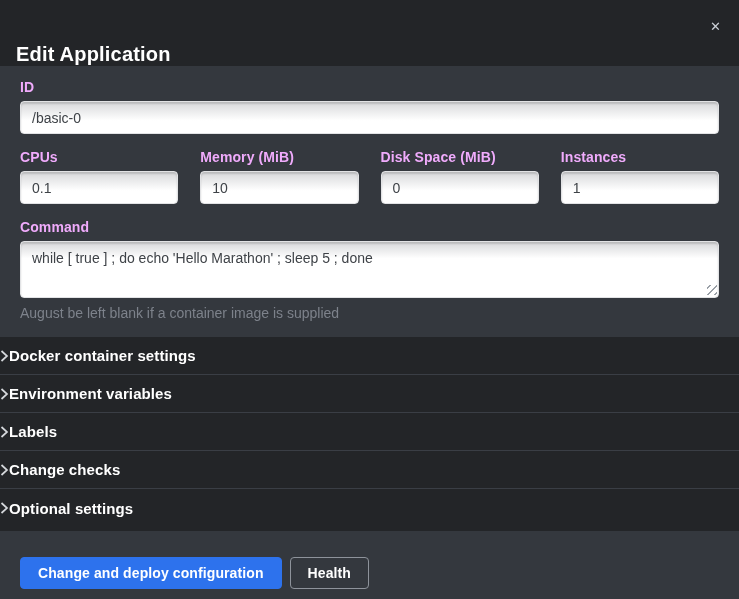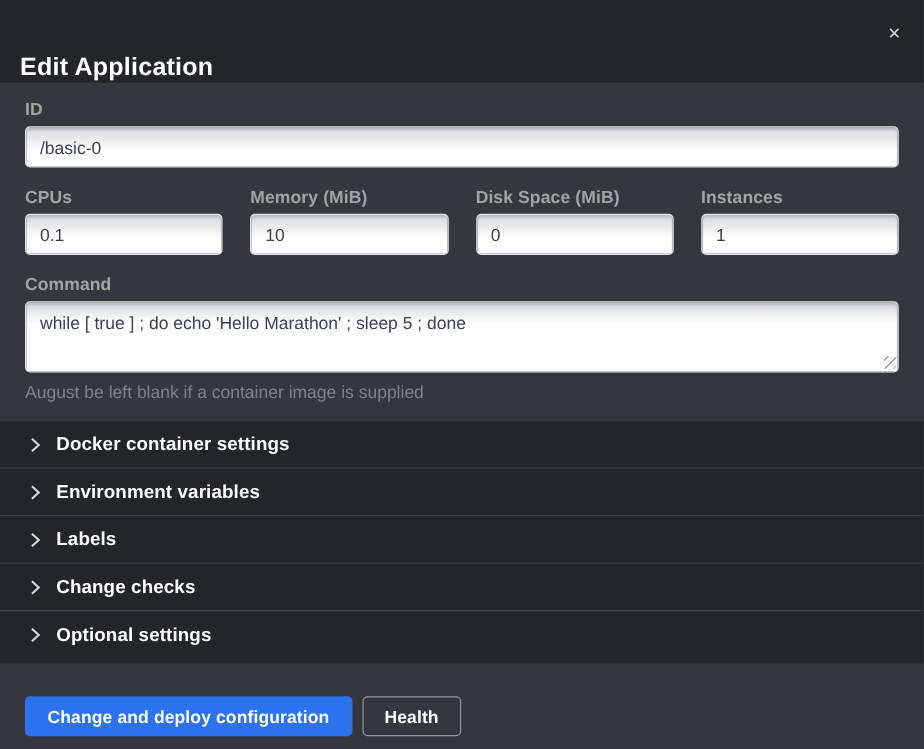--- a/index.html
+++ b/index.html
@@ -27,21 +27,21 @@
     color: #ccd1d8; font-size: 13px; line-height: 1; padding: 6px;
     font-family: inherit;
   }
 
   
   .modal-body {
     flex: 0 0 271px; background: #34383E; box-sizing: border-box;
     padding: 13px 20px 0 20px;
   }
   .field-label {
-    display: block; color: #a3a3a3; font-size: 14px; font-weight: 700;
+    display: block; color: #f0abfc; font-size: 14px; font-weight: 700;
     margin: 0 0 6px 0; letter-spacing: 0.1px;
   }
   .text-input {
     display: block; width: 100%; box-sizing: border-box;
     height: 33px; padding: 0 11px;
     border: 1px solid #e2e3e5; border-radius: 4px;
     background: linear-gradient(to bottom, #d7d8da 0%, #ffffff 60%);
     box-shadow: inset 0 2px 2px rgba(0,0,0,0.14);
     color: #3e4247; font-size: 14px; font-family: inherit;
     outline: none;
@@ -68,22 +68,22 @@
     cursor: ns-resize;
   }
   .help-text {
     margin: 7px 0 0 0; color: #7d828b; font-size: 14px;
   }
 
   
   .accordion { flex: 0 0 194px; background: #232528; }
   .accordion-section {
     height: 38px; box-sizing: border-box;
-    display: flex; align-items: center; gap: 12px;
-    padding: 0 24px; cursor: pointer;
+    display: flex; align-items: center; 
+    padding: 0 0; cursor: pointer;
     border-bottom: 1px solid #3a3e45;
   }
   .accordion-section:last-child { border-bottom: none; }
   .chev { display: inline-flex; width: 9px; flex: 0 0 9px; }
   .accordion-label {
     color: #ffffff; font-size: 15px; font-weight: 700; letter-spacing: 0.1px;
   }
 
   
   .modal-footer {

